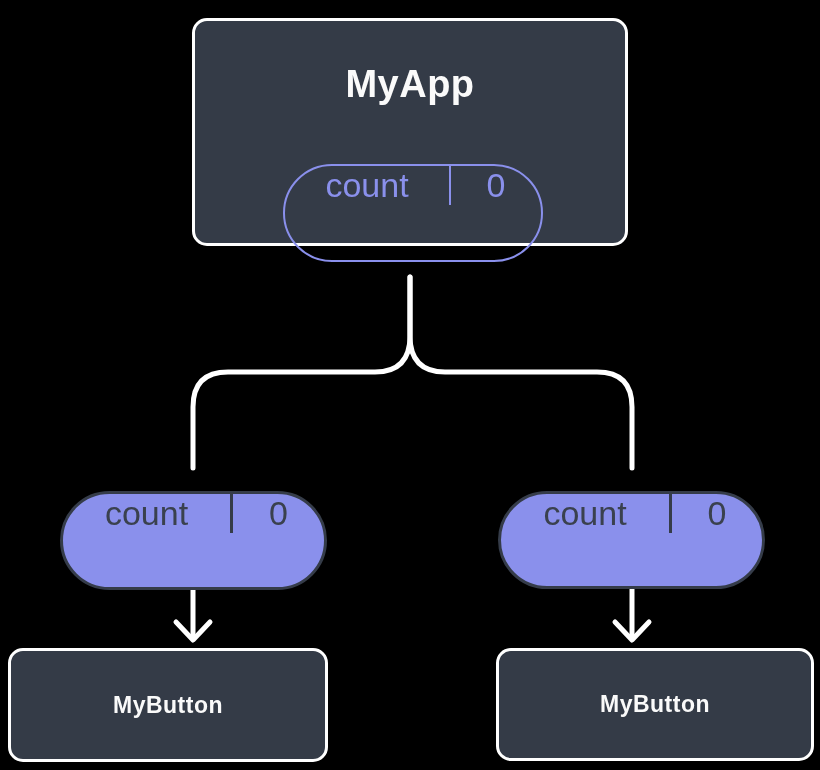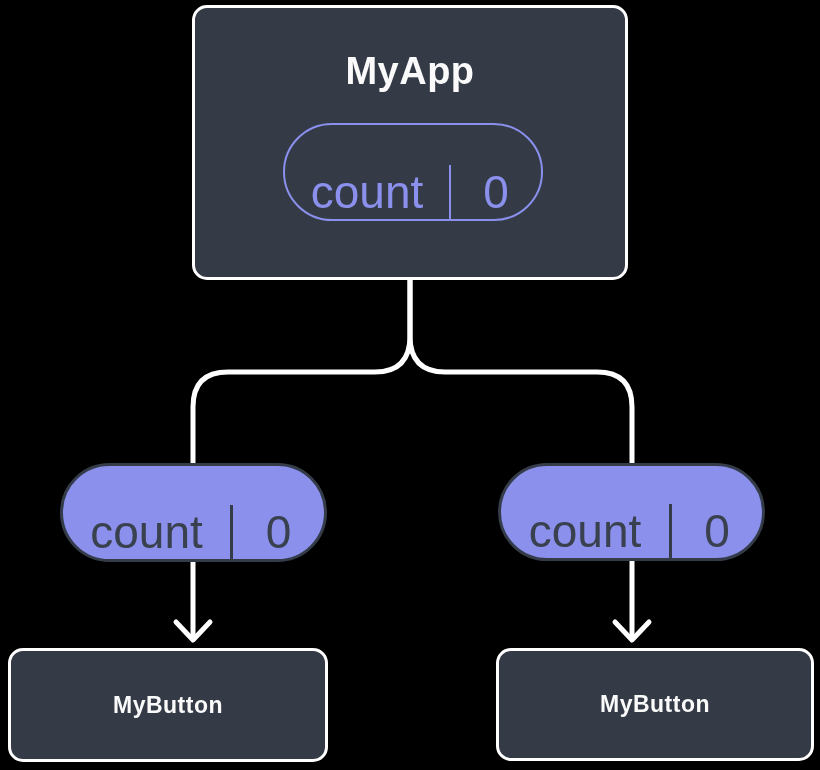--- a/index.html
+++ b/index.html
@@ -20,34 +20,34 @@
   }
   .canvas{position:relative;width:820px;height:770px;background:var(--bg);}
   .connectors{position:absolute;left:0;top:0;z-index:1;}
   .node{
     position:absolute;z-index:2;
     background:var(--node-fill);
     border:3px solid var(--node-border);
     border-radius:15px;
     color:var(--node-text);
   }
-  .node-root{left:192px;top:5px;width:436px;height:275px;}
+  .node-root{left:192px;top:18px;width:436px;height:228px;}
   .node-title{
     position:absolute;top:42px;left:0;width:100%;
     text-align:center;font-size:38px;font-weight:600;letter-spacing:.5px;
   }
   .node-leaf{
     display:flex;align-items:center;justify-content:center;
     font-size:23px;font-weight:600;letter-spacing:.5px;
   }
   .leaf-left{left:8px;top:648px;width:320px;height:114px;}
   .leaf-right{left:496px;top:648px;width:318px;height:113px;}
   .pill{
-    position:absolute;display:flex;align-items:flex-end;
-    border-radius:50px;font-size:46px;z-index:2;
+    position:absolute;display:flex;align-items:flex-start;
+    border-radius:50px;font-size:34px;z-index:2;margin-top:28px;
   }
   .pill .cell{display:flex;align-items:center;justify-content:center;}
   .pill-outline{
     left:88px;top:115px;width:260px;height:98px;
     border:2.5px solid var(--accent);color:var(--accent);
   }
   .pill-outline .cell-name{width:166px;border-right:2.5px solid var(--accent);}
   .pill-outline .cell-value{flex:1;}
   .pill-solid{
     background:var(--accent);

